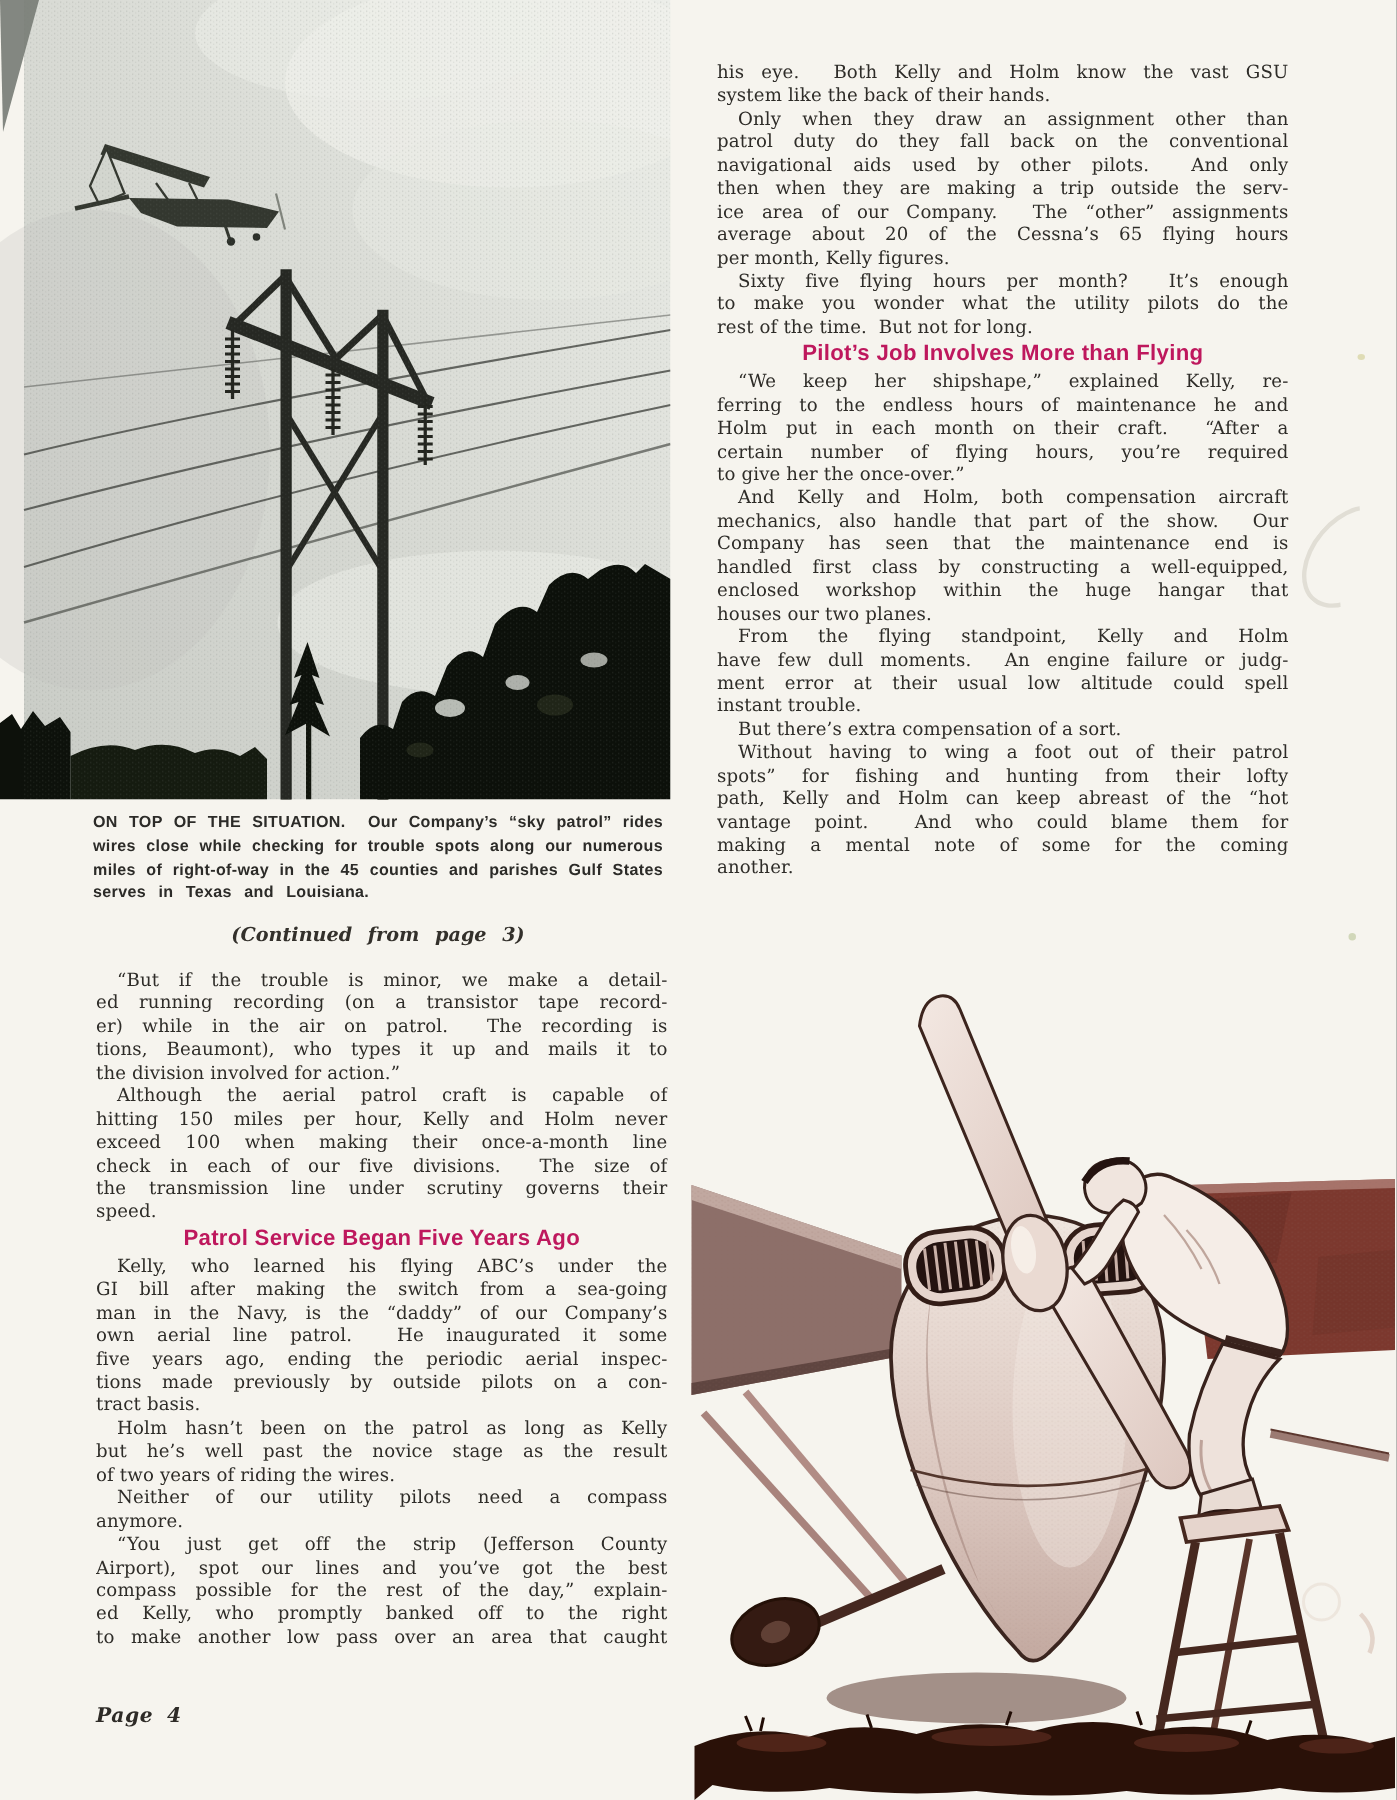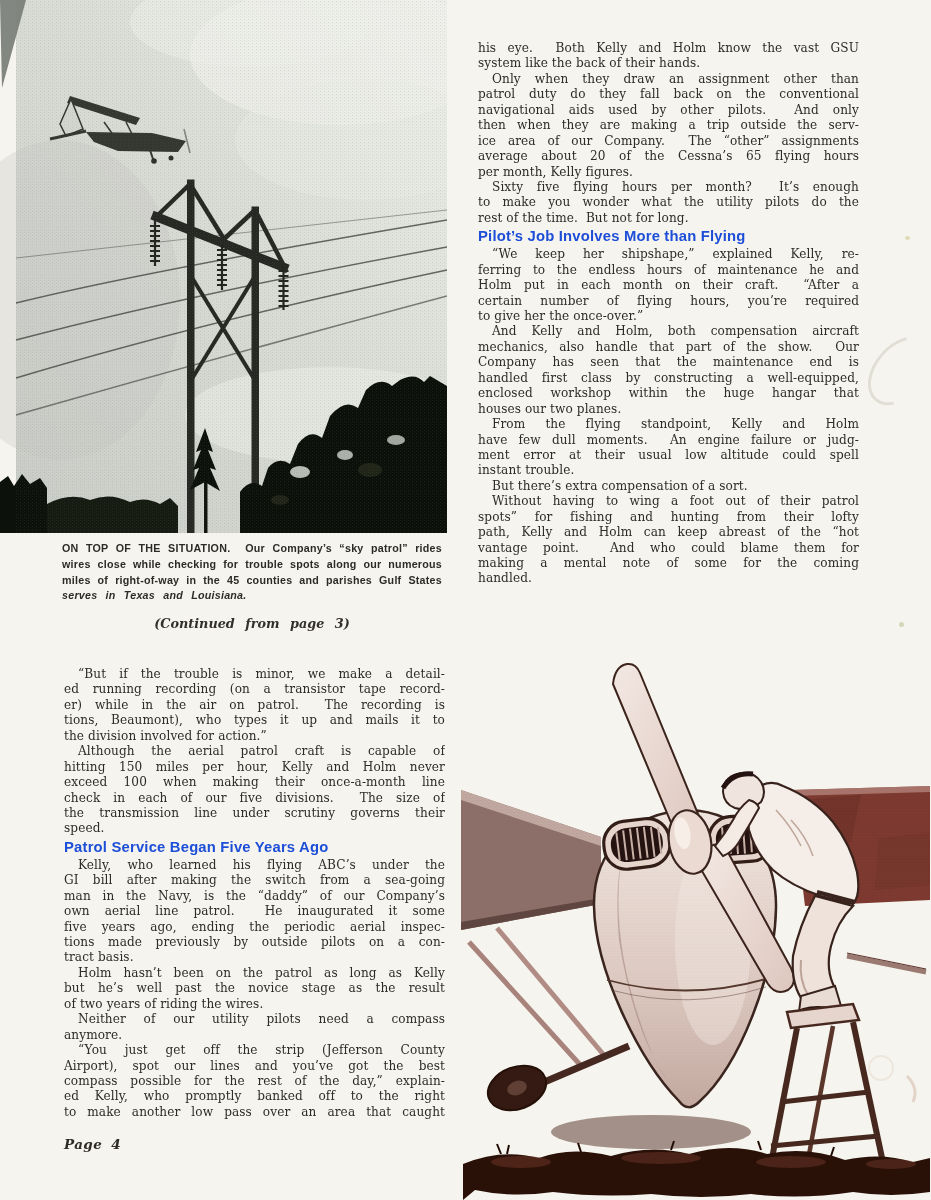--- a/index.html
+++ b/index.html
@@ -7,27 +7,27 @@
     position:relative;width:931px;height:1200px;margin:0 auto;
     background:#f6f4ee;overflow:hidden;
     font-family:"DejaVu Serif",serif;
   }
   
   .article{position:absolute;font:12.1px/15.45px "DejaVu Serif",serif;color:#2e2c28;letter-spacing:.1px;}
   .jl{text-align:justify;text-align-last:justify;white-space:pre-wrap;height:15.45px;line-height:15.45px;overflow:hidden;}
   .jl.last{text-align-last:left;}
   .jl.indent{text-indent:14px;}
   .col-heading{
-    font:700 14.8px/21px "Liberation Sans",sans-serif;text-align:left;
-    color:#1d4ed8;height:21px;letter-spacing:.2px;
+    font:700 14.8px/21px "Liberation Sans",sans-serif;text-align:center;
+    color:#be185d;height:21px;letter-spacing:.2px;
   }
   
   .caption{position:absolute;left:62px;top:541px;width:380px;}
   .caption .jl{font:700 10.7px/15.8px "Liberation Sans",sans-serif;height:15.8px;color:#2c2b28;letter-spacing:.25px;word-spacing:2.5px;}
-  .caption .jl.last{word-spacing:5px;font-style:italic;}
+  .caption .jl.last{word-spacing:5px;}
   
   .continued{
     position:absolute;left:62px;top:616px;width:380px;text-align:center;
     font:italic 700 12.8px "DejaVu Serif",serif;color:#33302b;word-spacing:6px;
   }
   .page-label{
     position:absolute;left:64px;top:1124px;
     font:italic 700 13.5px "DejaVu Serif",serif;color:#2e2b27;letter-spacing:.4px;word-spacing:4px;margin-top:12px;
   }
   
@@ -132,21 +132,21 @@
       <div class="para">
         <div class="jl">ON TOP OF THE SITUATION.  Our Company’s “sky patrol” rides the</div>
         <div class="jl">wires close while checking for trouble spots along our numerous</div>
         <div class="jl">miles of right-of-way in the 45 counties and parishes Gulf States</div>
         <div class="jl last">serves in Texas and Louisiana.</div>
       </div>
     </div>
 
   <div class="continued">(Continued from page 3)</div>
 
-  <div class="article" style="left:64px;top:646px;width:381px;margin-top:21px;">
+  <div class="article" style="left:64px;top:646px;width:381px;">
       <div class="para">
         <div class="jl indent">“But if the trouble is minor, we make a detail-</div>
         <div class="jl">ed running recording (on a transistor tape record-</div>
         <div class="jl">er) while in the air on patrol.  The recording is</div>
         <div class="jl">tions, Beaumont), who types it up and mails it to</div>
         <div class="jl last">the division involved for action.”</div>
       </div>
       <div class="para">
         <div class="jl indent">Although the aerial patrol craft is capable of</div>
         <div class="jl">hitting 150 miles per hour, Kelly and Holm never</div>
@@ -226,21 +226,21 @@
       </div>
       <div class="para">
         <div class="jl last indent">But there’s extra compensation of a sort.</div>
       </div>
       <div class="para">
         <div class="jl indent">Without having to wing a foot out of their patrol</div>
         <div class="jl">spots” for fishing and hunting from their lofty</div>
         <div class="jl">path, Kelly and Holm can keep abreast of the “hot</div>
         <div class="jl">vantage point.  And who could blame them for</div>
         <div class="jl">making a mental note of some for the coming</div>
-        <div class="jl last">handled.</div>
+        <div class="jl last">another.</div>
       </div>
     </div>
 
   <div class="page-label">Page  4</div>
 
   <div class="illus-fig">
     <svg width="471" height="560" viewBox="0 0 469 560">
       <defs>
         <linearGradient id="cowlG" x1="0" y1="0" x2="0" y2="1">
           <stop offset="0" stop-color="#f0e6df"></stop>

